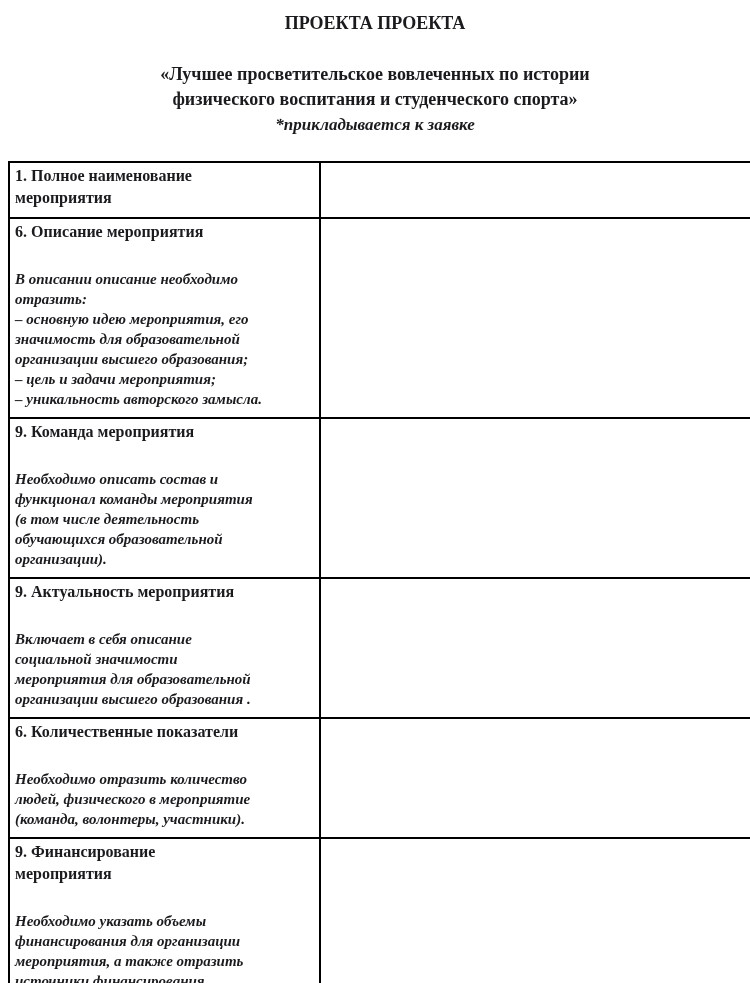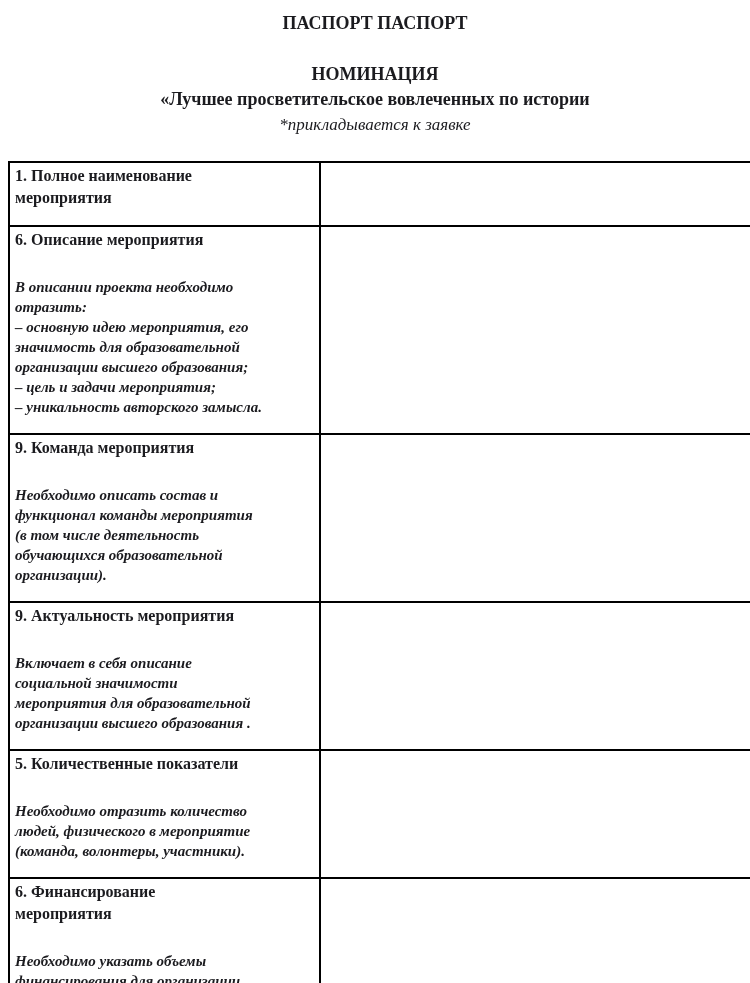--- a/index.html
+++ b/index.html
@@ -23,35 +23,35 @@
   }
   .nomination-block {
     margin-top: 28px;
     text-align: center;
     font-size: 18px;
     font-weight: bold;
     line-height: 25px;
   }
   .nomination-note {
     font-size: 17px;
-    font-weight: normal;
+    font-weight: bold;
     font-style: italic;
     line-height: 25px;
     text-align: center;
   }
   table.passport-table {
     border-collapse: collapse;
     table-layout: fixed;
     margin: 24px 0 0 8px;
     width: 738px;
   }
   table.passport-table td {
     border: 2px solid #000000;
     vertical-align: top;
-    padding: 2px 4px 16px 5px;
+    padding: 2px 4px 8px 5px;
     overflow: hidden;
   }
   td.label-cell { width: 300px; }
   td.value-cell { width: 434px; }
   .row-title {
     font-size: 16px;
     font-weight: bold;
     line-height: 22px;
     white-space: pre-line;
   }
@@ -67,42 +67,42 @@
   tr.row-1 { height: 48px; }
   tr.row-2 { height: 191px; }
   tr.row-3 { height: 154px; }
   tr.row-4 { height: 130px; }
   tr.row-5 { height: 111px; }
   tr.row-6 { height: 154px; }
 </style>
 </head>
 <body>
 
-<div class="doc-title">ПАСПОРТ ПАСПОРТ</div>
+<div class="doc-title">ПРОЕКТА ПРОЕКТА</div>
 
 <div class="nomination-block">
-  <div>НОМИНАЦИЯ</div>
   <div>«Лучшее просветительское вовлеченных по истории</div>
+  <div>физического воспитания и студенческого спорта»</div>
   <div class="nomination-note">*прикладывается к заявке</div>
 </div>
 
 <table class="passport-table">
   <tbody>
     <tr class="row-1">
       <td class="label-cell">
         <div class="row-title">1. Полное наименование
 мероприятия</div>
 
       </td>
       <td class="value-cell"></td>
     </tr>
     <tr class="row-2">
       <td class="label-cell">
         <div class="row-title">6. Описание мероприятия</div>
-        <div class="row-desc">В описании проекта необходимо
+        <div class="row-desc">В описании описание необходимо
 отразить:
 – основную идею мероприятия, его
 значимость для образовательной
 организации высшего образования;
 – цель и задачи мероприятия;
 – уникальность авторского замысла.</div>
       </td>
       <td class="value-cell"></td>
     </tr>
     <tr class="row-3">
@@ -121,30 +121,30 @@
         <div class="row-title">9. Актуальность мероприятия</div>
         <div class="row-desc">Включает в себя описание
 социальной значимости
 мероприятия для образовательной
 организации высшего образования .</div>
       </td>
       <td class="value-cell"></td>
     </tr>
     <tr class="row-5">
       <td class="label-cell">
-        <div class="row-title">5. Количественные показатели</div>
+        <div class="row-title">6. Количественные показатели</div>
         <div class="row-desc">Необходимо отразить количество
 людей, физического в мероприятие
 (команда, волонтеры, участники).</div>
       </td>
       <td class="value-cell"></td>
     </tr>
     <tr class="row-6">
       <td class="label-cell">
-        <div class="row-title">6. Финансирование
+        <div class="row-title">9. Финансирование
 мероприятия</div>
         <div class="row-desc">Необходимо указать объемы
 финансирования для организации
 мероприятия, а также отразить
 источники финансирования.</div>
       </td>
       <td class="value-cell"></td>
     </tr>
   </tbody>
 </table>

